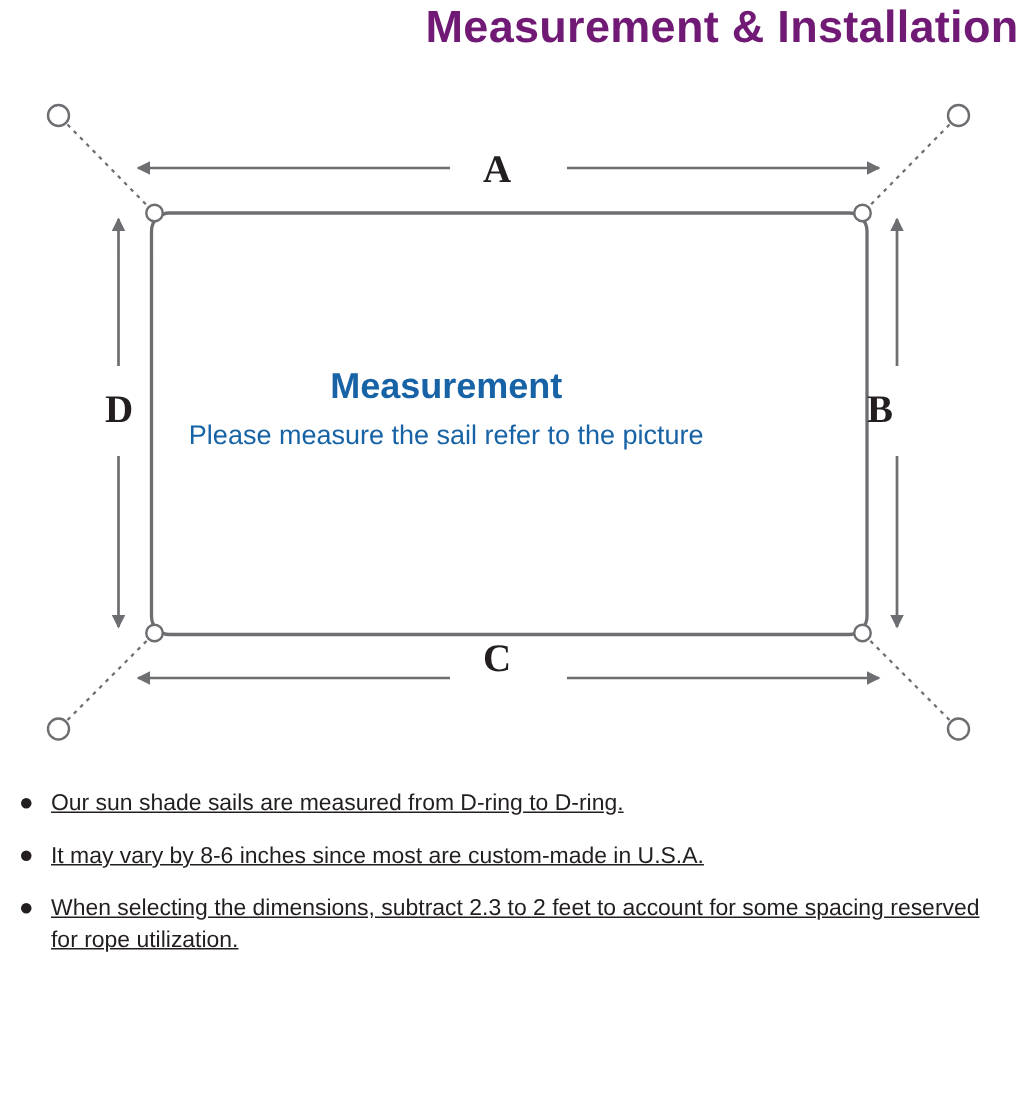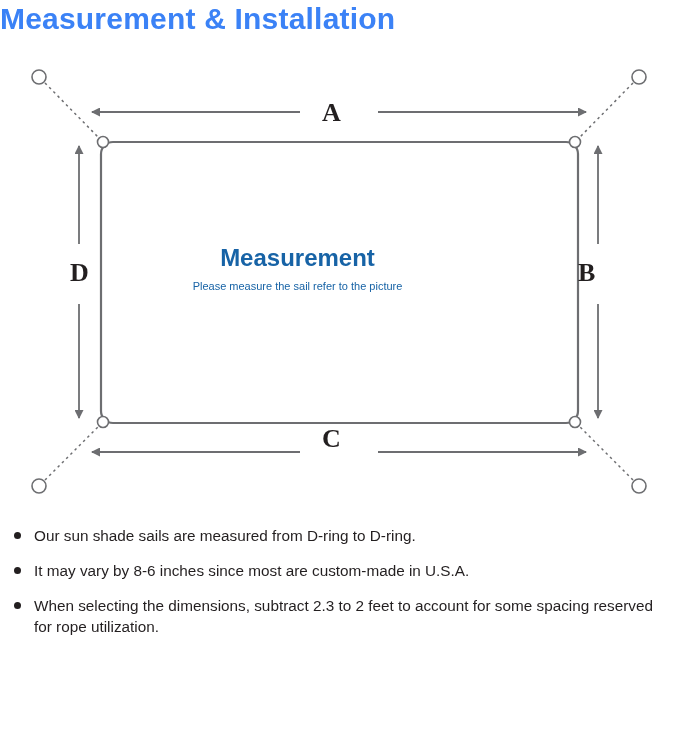--- a/index.html
+++ b/index.html
@@ -18,24 +18,24 @@
   .page {
     position: relative;
     width: 679px;
     height: 739px;
   }
   .title {
     position: absolute;
     top: 0px;
     left: 0;
     width: 679px;
-    text-align: left;
+    text-align: right;
     font-size: 30px;
     font-weight: bold;
-    color: #3b82f6;
+    color: #701a75;
     letter-spacing: 0.2px;
     line-height: 38px;
   }
   .diagram {
     position: absolute;
     top: 46px;
     left: 0;
     width: 679px;
     height: 470px;
   }
@@ -49,21 +49,21 @@
     text-align: center;
   }
   .center-title {
     top: 198px;
     font-size: 24px;
     font-weight: bold;
     color: #1763a6;
   }
   .center-sub {
     top: 234px;
-    font-size: 11px;
+    font-size: 18px;
     color: #1763a6;
   }
   .dim-letter {
     position: absolute;
     font-size: 26px;
     font-weight: bold;
     color: #231f20;
     font-family: "Liberation Serif", serif;
   }
   .dim-A { top: 52px; left: 322px; }
@@ -78,20 +78,21 @@
     width: 679px;
   }
   .note {
     position: relative;
     padding-left: 34px;
     padding-right: 24px;
     margin-bottom: 14px;
     font-size: 15.3px;
     line-height: 21px;
     color: #231f20;
+    text-decoration: underline;
   }
   .note .bullet {
     position: absolute;
     left: 14px;
     top: 7px;
     width: 7px;
     height: 7px;
     border-radius: 50%;
     background: #231f20;
   }

